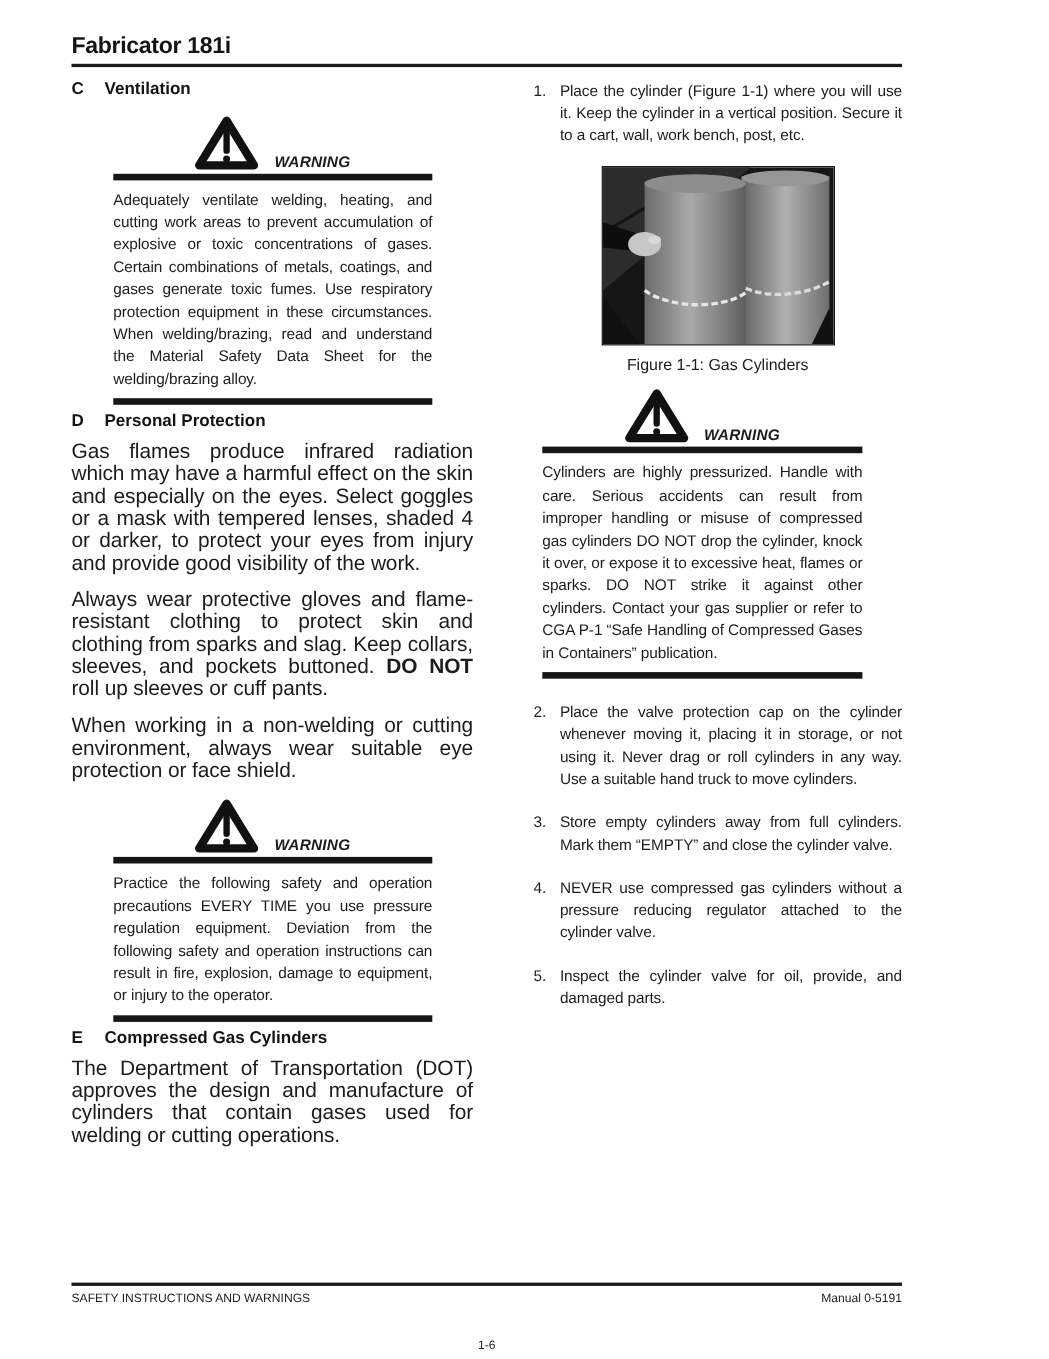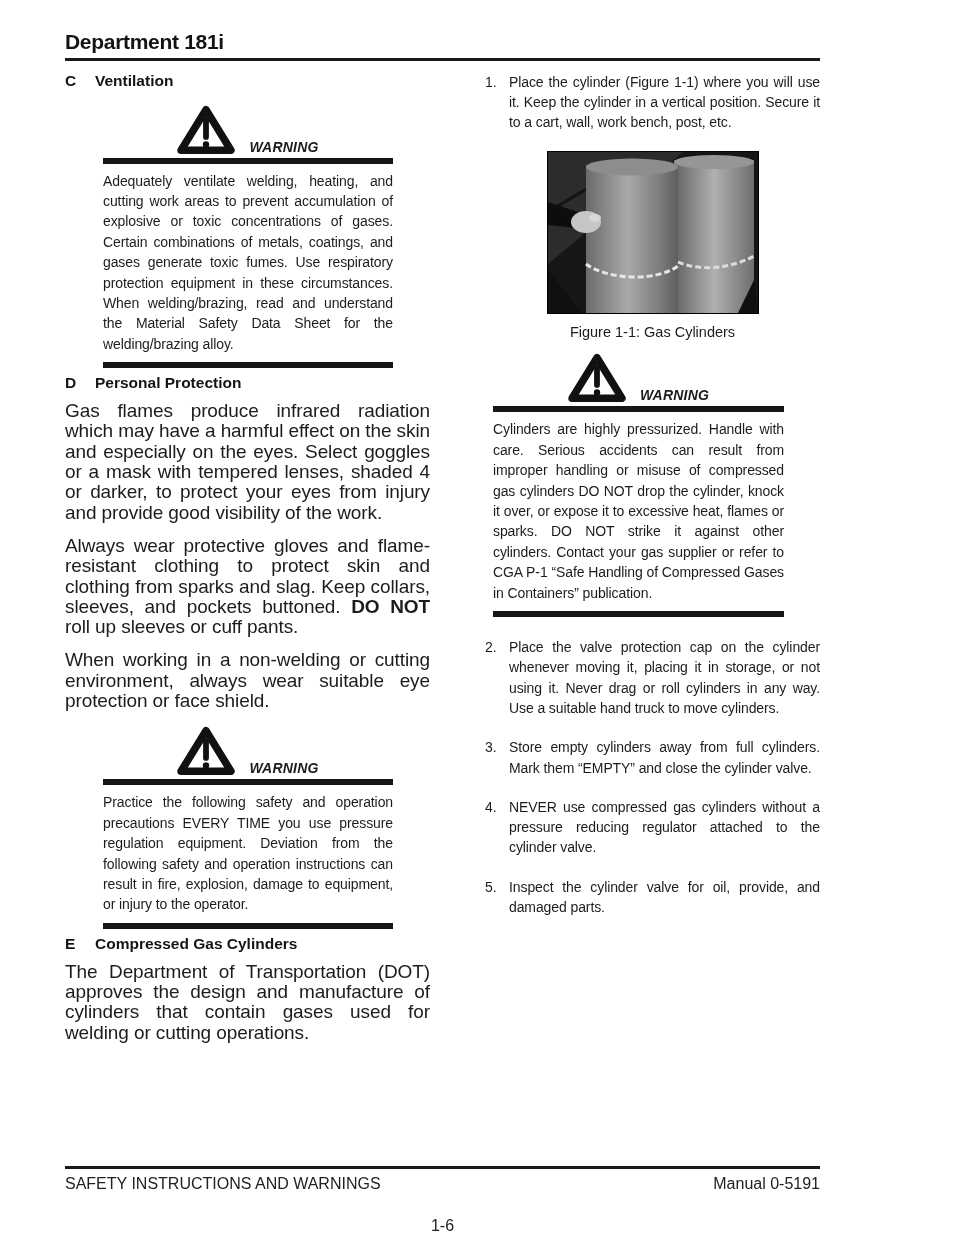--- a/index.html
+++ b/index.html
@@ -48,31 +48,31 @@
   .li.after-note { margin-top:20px; }
 
   
   .figure { width:212px; margin:15px auto 0 auto; }
   .photo-frame { width:210px; height:161px; border:1px solid #000; display:block; }
   .caption { text-align:center; font-size:14.5px; margin-top:10px; }
 
   
   .footer { position:absolute; left:65px; top:1166px; width:755px; }
   .footer-rule { height:3px; background:#1a1a1a; }
-  .footer-row { display:grid; grid-template-columns:1fr auto 1fr; font-size:16px; margin-top:6px; color:#222; }
+  .footer-row { display:grid; grid-template-columns:1fr auto 1fr; font-size:11px; margin-top:6px; color:#222; }
   .footer-left { text-align:left; }
   .footer-center { text-align:center;margin-top:42px; }
   .footer-right { text-align:right; }
 </style>
 </head>
 <body>
 
 <div class="content">
 
-  <div class="doc-title">Department 181i</div>
+  <div class="doc-title">Fabricator 181i</div>
   <div class="title-rule"></div>
 
   <div class="cols">
 
     <div class="col-left">
 
       <div class="sec-heading">
         <span class="sec-letter">C</span>
         <span>Ventilation</span>
       </div>

